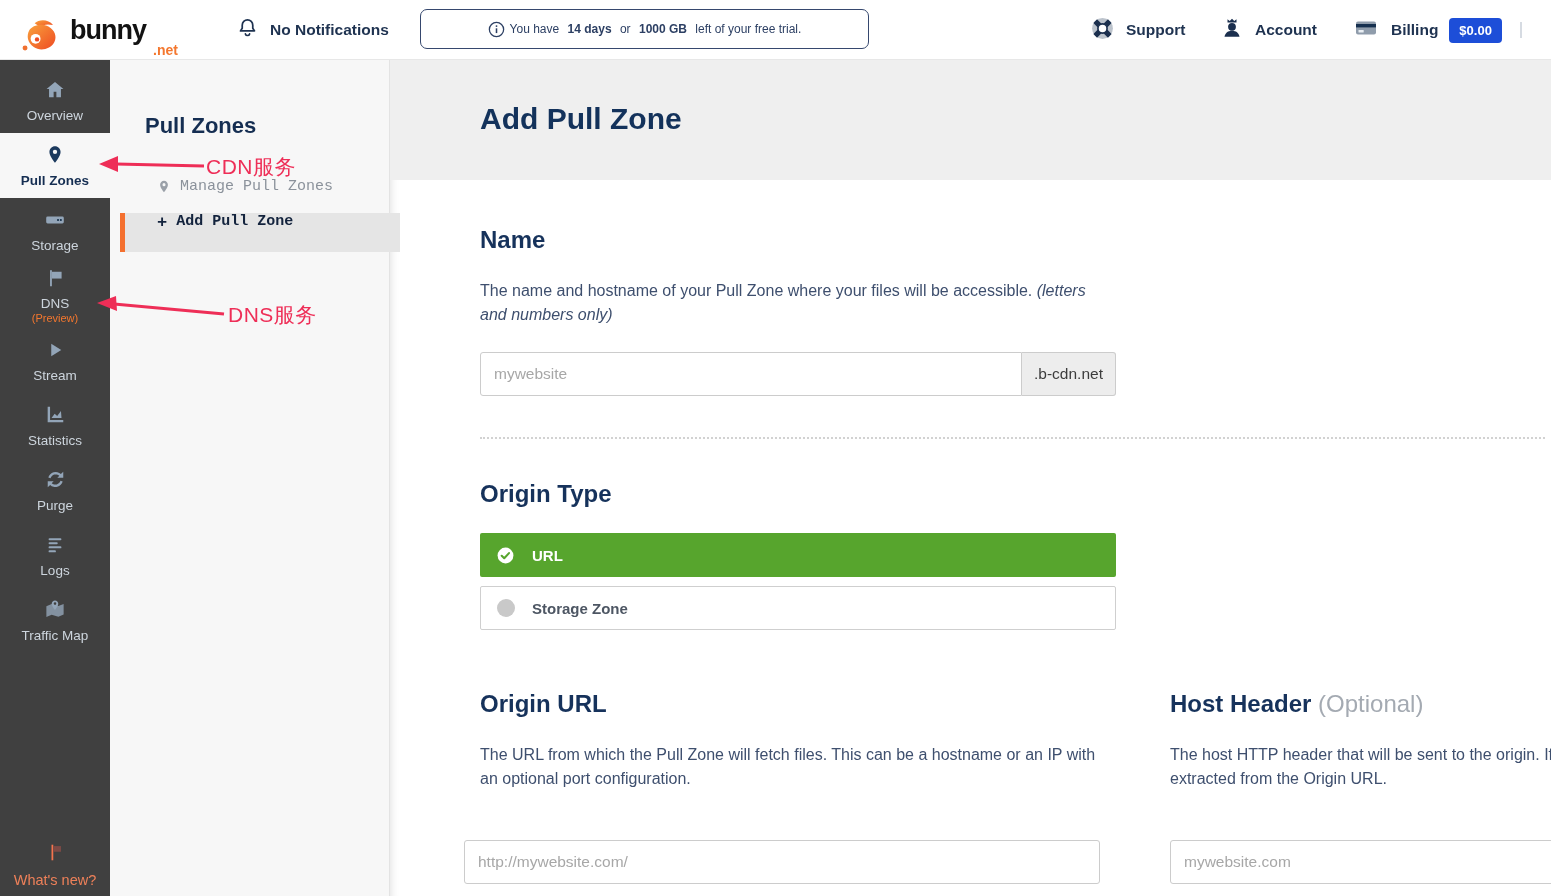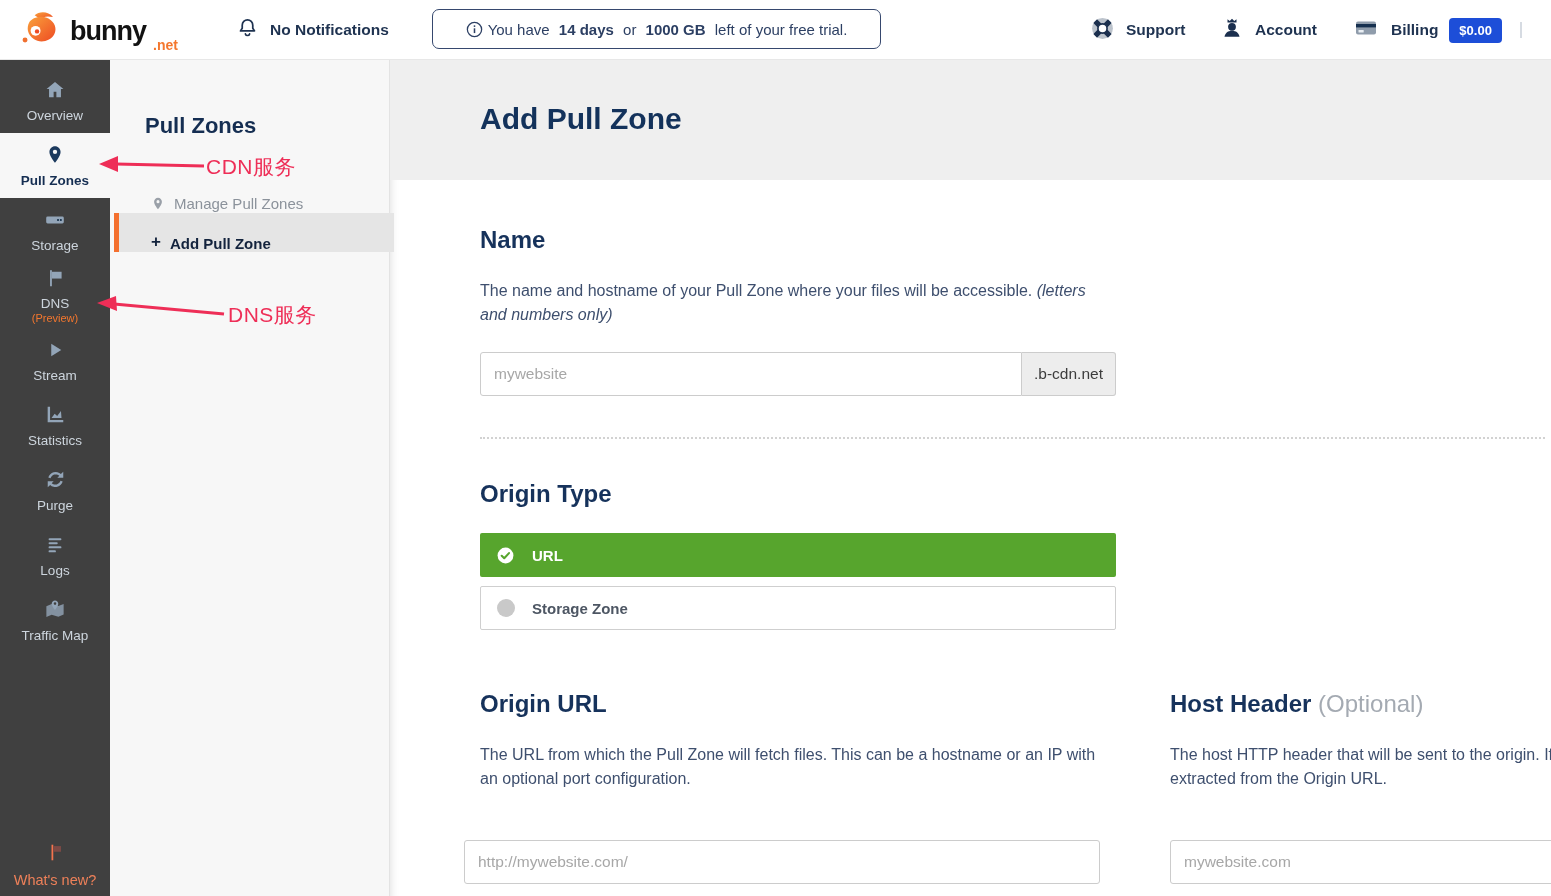--- a/index.html
+++ b/index.html
@@ -5,49 +5,49 @@
   * { margin:0; padding:0; box-sizing:border-box; }
   html,body { width:1551px; height:896px; }
   body {
     position:relative; overflow:hidden; background:#fff;
     font-family:"Liberation Sans","DejaVu Sans",sans-serif;
     color:#16325b;
   }
   
   .header { position:absolute; top:0; left:0; width:1551px; height:60px; background:#fff;
             border-bottom:1px solid #e7e7e7; z-index:30; }
-  .logo { position:absolute; left:20px; top:7px; display:flex; align-items:center; gap:6px; cursor:pointer; }
+  .logo { position:absolute; left:20px; top:15px; display:flex; gap:6px; cursor:pointer; }
   .brand-word { font-size:27px; font-weight:800; color:#121212; letter-spacing:-1px; }
   .brand-tld { font-size:14px; font-weight:700; color:#f4772e; margin-top:27px; margin-left:1px; }
   .hitem { position:absolute; top:0; height:60px; display:flex; align-items:center; gap:11px;
            font-size:15.5px; font-weight:700; color:#1e3250; cursor:pointer; }
-  .trial-box { position:absolute; left:432px; top:9px; width:449px; height:40px;
+  .trial-box { position:absolute; left:420px; top:9px; width:449px; height:40px;
                border:1.5px solid #36486e; border-radius:7px; display:flex; align-items:center;
-               justify-content:center; gap:5px; font-size:15px; font-weight:400; color:#2c3f63; }
+               justify-content:center; gap:5px; font-size:12px; font-weight:400; color:#2c3f63; }
   .trial-box b { font-weight:700; }
   .badge { background:#1d4ed8; color:#fff; font-size:13px; font-weight:700; border-radius:4px;
            padding:5px 10px; }
   .hdivider { position:absolute; left:1520px; top:22px; width:2px; height:16px; background:#d6dbe2; }
   
   .sidebar { position:absolute; top:60px; left:0; width:110px; height:836px; background:#404040;
              z-index:20; padding-top:8px; }
   .nav-item { height:65px; display:flex; flex-direction:column; align-items:center;
               justify-content:center; gap:4px; color:#cdd5dd; cursor:pointer; }
   .nav-item svg { color:#93a5b8; }
   .nav-label { font-size:13.5px; line-height:1; }
   .nav-sub { font-size:11px; color:#f4772e; line-height:1; margin-top:-1px; }
   .nav-item.active { background:#f7f7f7; color:#152e52; font-weight:700; }
   .nav-item.active svg { color:#1c3a5e; }
   .whats-new { position:absolute; bottom:8px; left:0; width:110px; display:flex; flex-direction:column;
                align-items:center; gap:5px; color:#ee8059; font-size:14.5px; cursor:pointer; }
   
   .panel { position:absolute; top:60px; left:110px; width:280px; height:836px; background:#f7f7f7;
            border-right:1px solid #e3e3e3; z-index:10; }
   .panel-title { position:absolute; top:53px; left:35px; font-size:22px; font-weight:700; color:#152e52; }
-  .panel-row { position:absolute; left:4px; width:280px; display:flex; align-items:flex-end; cursor:pointer; }
+  .panel-row { position:absolute; left:10px; width:280px; display:flex; align-items:flex-start; cursor:pointer;font-family:Liberation Mono, monospace; }
   .row-manage { top:118px; height:34px; padding-left:37px; gap:9px; color:#8b929b; font-size:15px; }
   .row-add { top:153px; height:39px; padding-left:32px; gap:9px; background:#e5e5e5;
              border-left:5px solid #f4702f; color:#13233d; font-size:15px; font-weight:700; }
   .plus-glyph { font-size:17px; font-weight:700; color:#13233d; }
   
   .main { position:absolute; top:60px; left:390px; width:1161px; height:836px; background:#fff;
           overflow:hidden; box-shadow:inset 10px 0 10px -10px rgba(0,0,0,.15); }
   .band { position:absolute; top:0; left:0; width:1161px; height:120px; background:#efefef; }
   .page-title { position:absolute; left:90px; top:42px; font-size:30px; font-weight:700; color:#13325b; }
   .sec-h { position:absolute; font-size:24px; font-weight:700; color:#16325b; }

